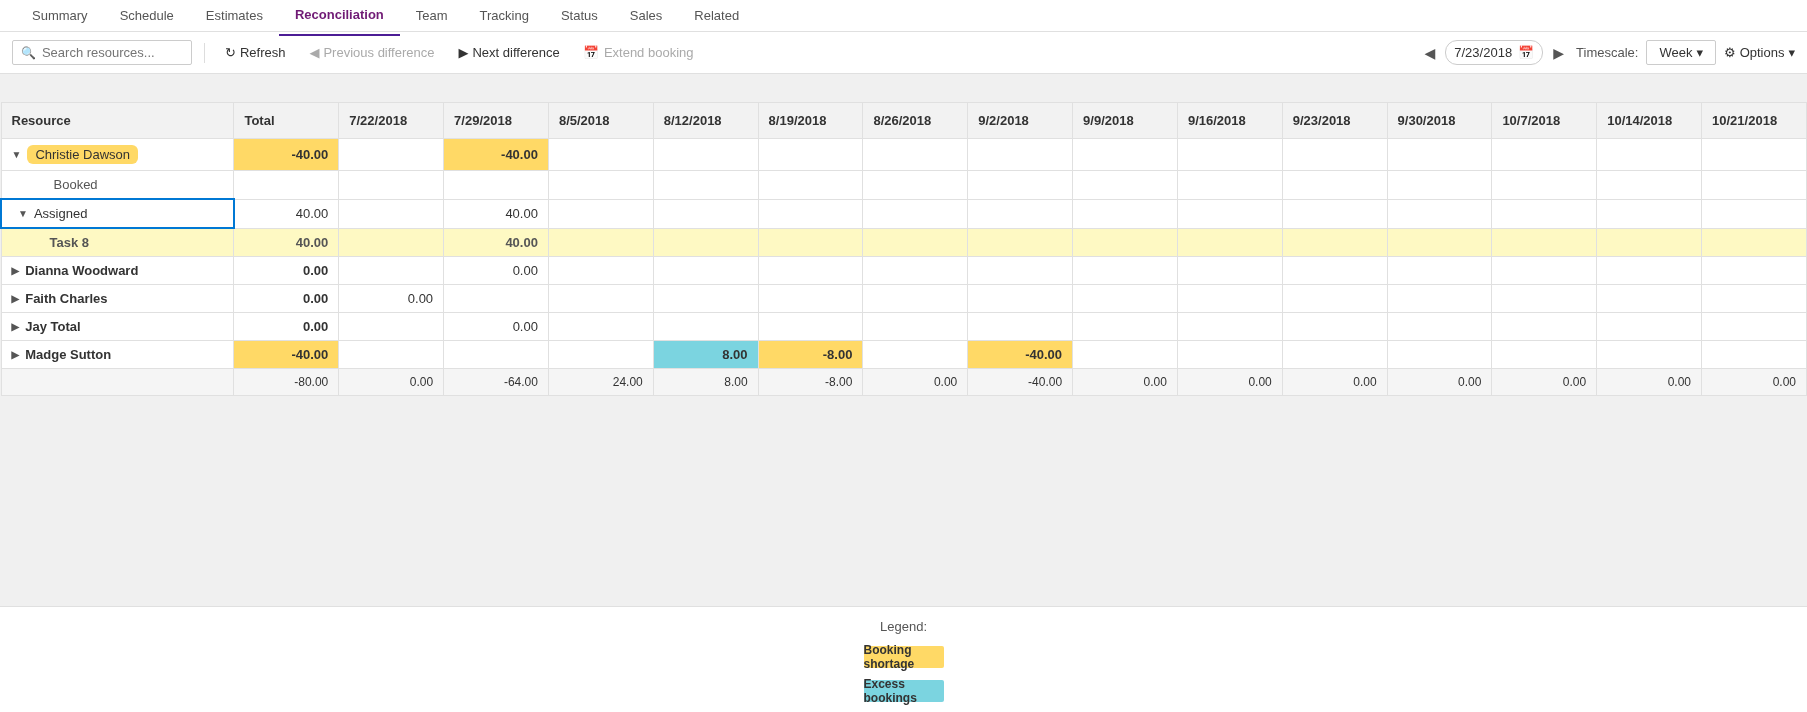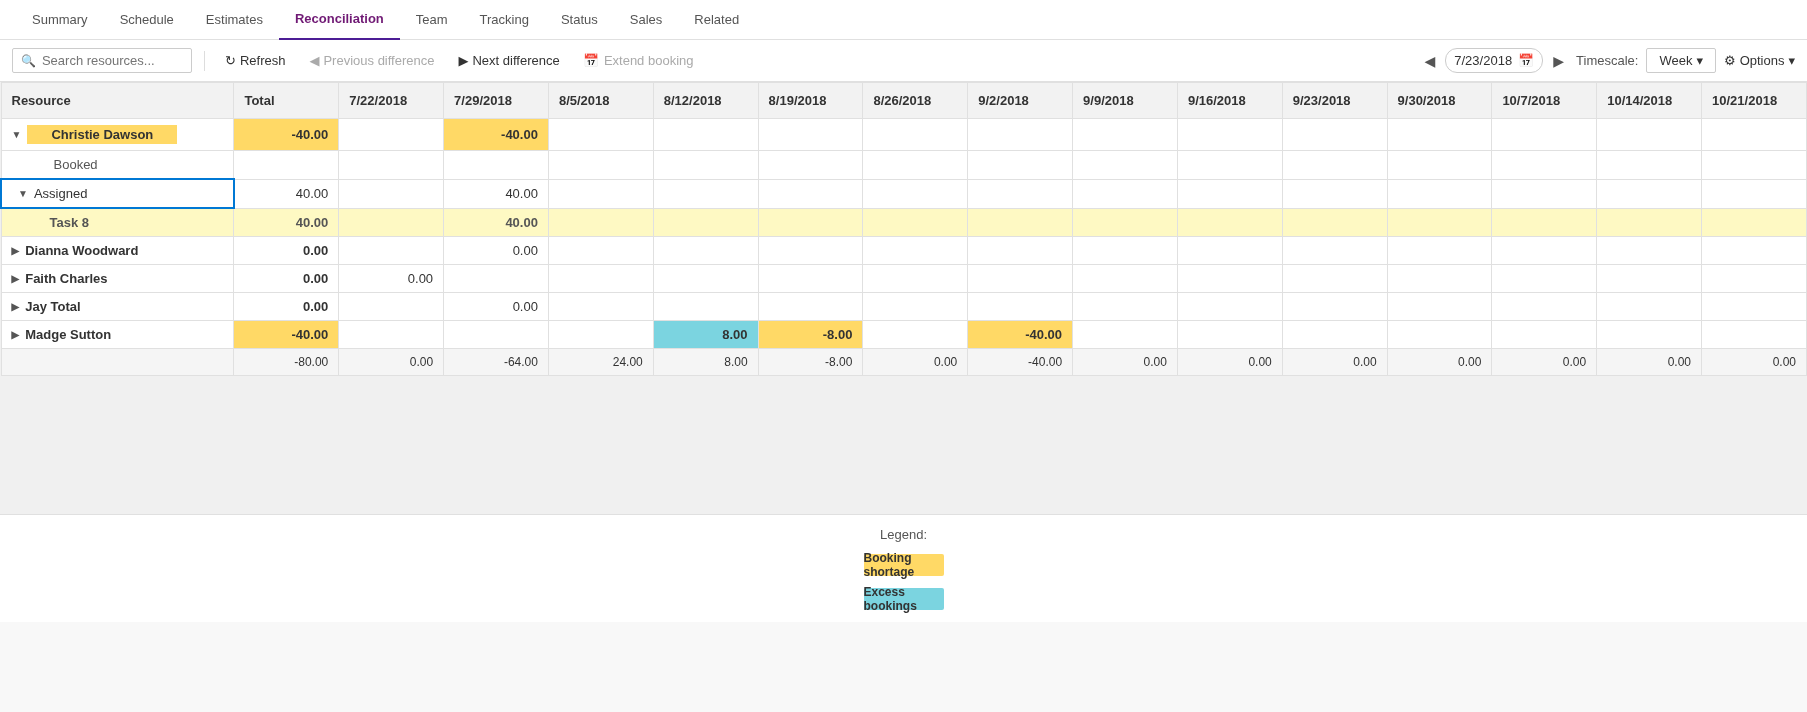--- a/index.html
+++ b/index.html
@@ -1,19 +1,19 @@
 <!DOCTYPE html>
 <html><head>
   <meta charset="utf-8">
   <style>
     * { box-sizing: border-box; margin: 0; padding: 0; }
     body { font-family: 'Segoe UI', sans-serif; font-size: 13px; background: #f8f8f8; color: #333; }
 
     
-    .top-nav { display: flex; align-items: center; padding: 0 16px; background: #fff; border-bottom: 1px solid #e0e0e0; height: 40px; }
+    .top-nav { display: flex; align-items: center; padding: 0 16px; background: #fff; border-bottom: 1px solid #e0e0e0; height: 32px; }
     .top-nav-item { padding: 12px 16px; cursor: pointer; color: #555; font-size: 13px; }
     .top-nav-item.active { color: #701a75; border-bottom: 2px solid #4c1d95; font-weight: 600; }
 
     
     .toolbar { display: flex; align-items: center; padding: 8px 12px; background: #fff; border-bottom: 1px solid #e0e0e0; gap: 8px; }
     .search-box { display: flex; align-items: center; border: 1px solid #ccc; border-radius: 2px; padding: 4px 8px; gap: 6px; background: #fff; width: 180px; }
     .search-box input { border: none; outline: none; font-size: 13px; color: #555; width: 130px; background: transparent; }
     .search-icon { color: #666; font-size: 12px; }
     .toolbar-btn { display: flex; align-items: center; gap: 4px; padding: 4px 8px; cursor: pointer; color: #333; font-size: 13px; border: none; background: none; }
     .toolbar-btn.disabled { color: #aaa; cursor: default; }
@@ -41,35 +41,35 @@
     .row-task td { background: #fef9c3; color: #555; padding-left: 24px; font-weight: bold; }
     .row-total td { background: #f5f5f5; color: #333; font-size: 12px; }
 
     
     .cell-yellow { background: #ffd966 !important; font-weight: 700; }
     .cell-cyan { background: #7bd4e0 !important; font-weight: 700; }
 
     
     .resource-name { display: flex; align-items: center; gap: 6px; }
     .expand-arrow { color: #555; font-size: 10px; cursor: pointer; }
-    .resource-highlighted { background: #ffd966; padding: 2px 24px; border-radius: 0; font-weight: 700; }
+    .resource-highlighted { background: #ffd966; padding: 2px 8px; border-radius: 6px; font-weight: 400; }
 
     
     .row-assigned-bordered td:first-child { border: 2px solid #0078d4 !important; }
 
     
     .legend { display: flex; align-items: center; gap: 12px; padding: 12px 16px; background: #fff; border-top: 1px solid #e0e0e0; flex-direction: column; }
     .legend-label { color: #555; font-size: 13px; }
     .legend-item { display: flex; align-items: center; gap: 6px; }
     .legend-box { width: 80px; height: 22px; border-radius: 2px; display: flex; align-items: center; font-size: 12px; font-weight: 600; }
     .legend-box-yellow { background: #ffd966; }
     .legend-box-cyan { background: #7bd4e0; }
 
     
-    .scroll-area { height: 432px; overflow-y: auto; overflow-x: auto; }
+    .scroll-area { height: 504px; overflow-y: auto; overflow-x: auto; margin-top: 28px; }
 
     .page-wrapper { background: #f0f0f0; padding: 0; }
   </style>
 </head>
 <body>
 
 <div class="page-wrapper">
 
   <div class="top-nav">
     <span class="top-nav-item">Summary</span>

